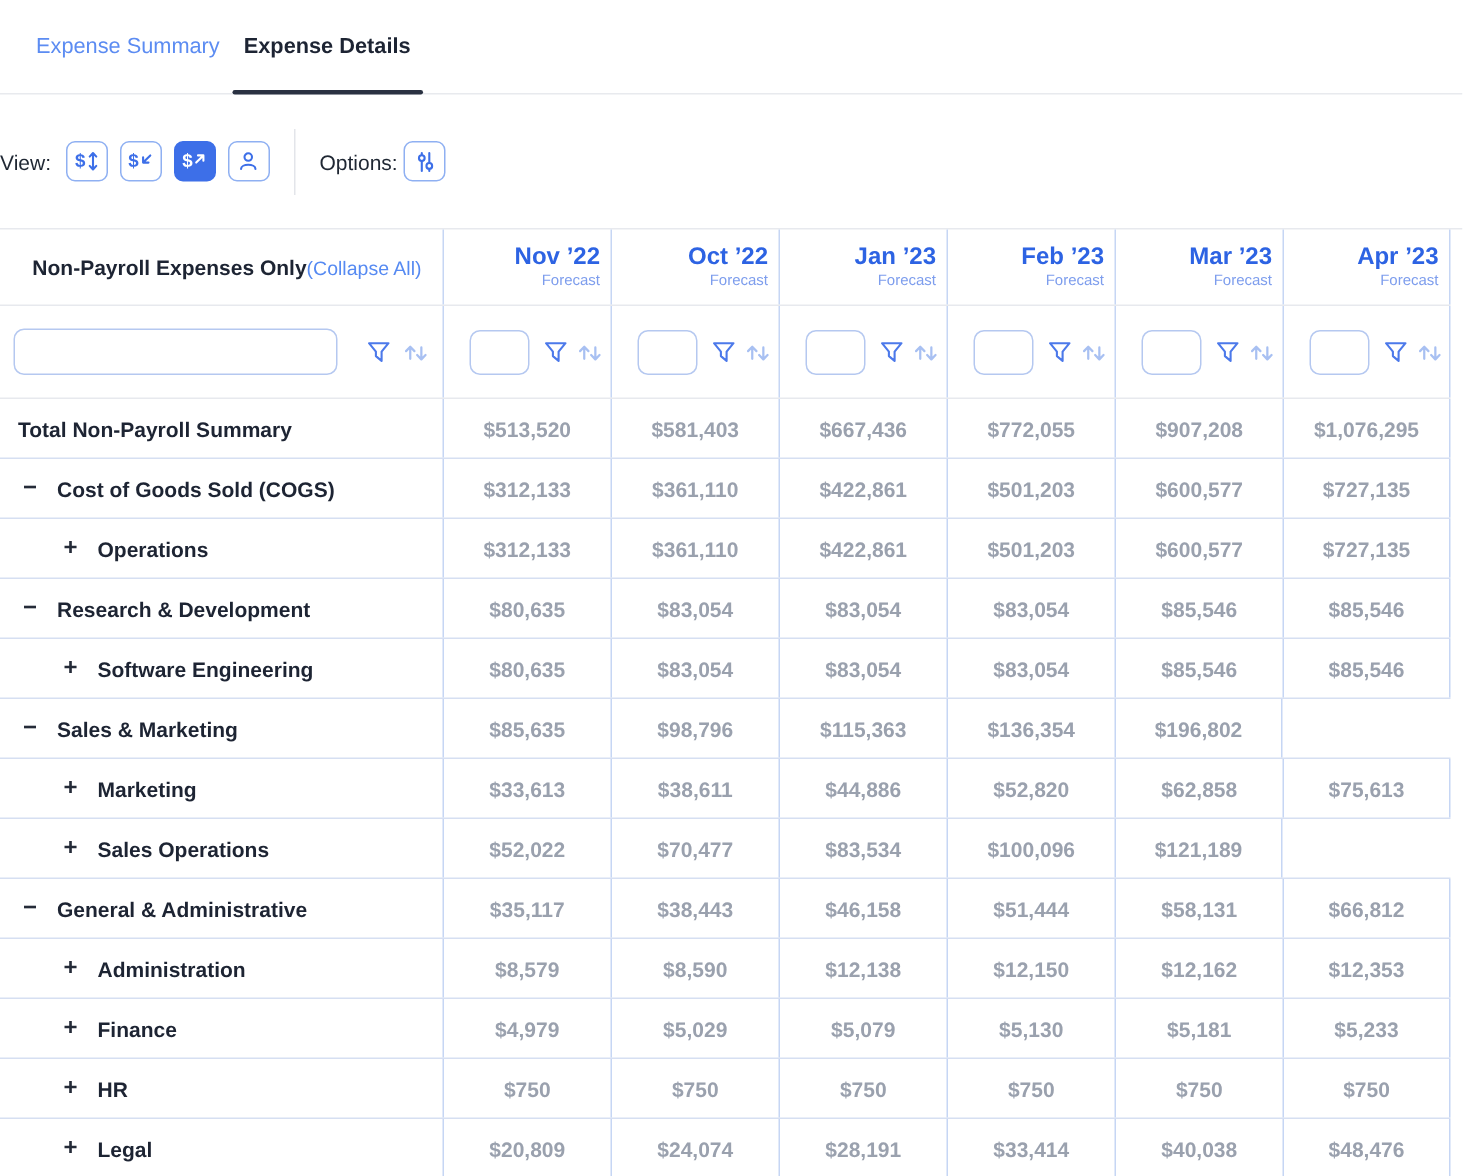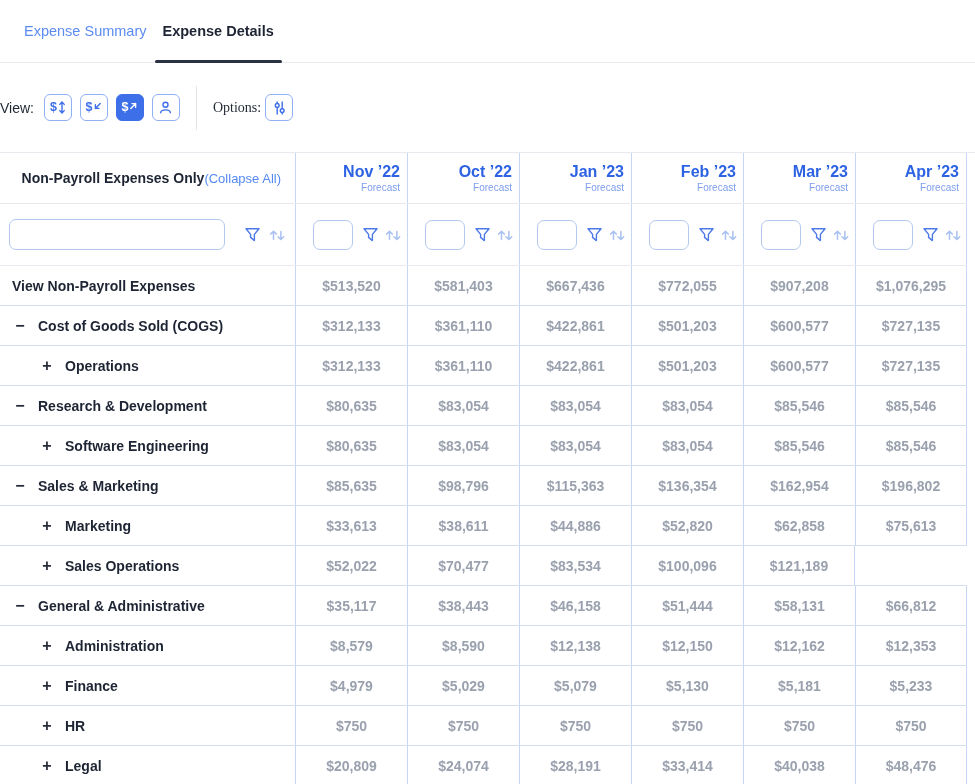--- a/index.html
+++ b/index.html
@@ -18,21 +18,21 @@
   
   .toolbar { height: 89px; display: flex; align-items: center; }
   .tb-label { font-size: 14px; color: #1f2733; margin-right: 10px; }
   .view-btn { width: 28px; height: 27px; border: 1px solid #8fb0f2; border-radius: 6px;
     background: #ffffff; color: #3d6fe8; display: flex; align-items: center; justify-content: center;
     margin-right: 8px; cursor: pointer; padding: 0; }
   .view-btn.active { background: #3d6fe8; border-color: #3d6fe8; color: #ffffff; }
   .dollar-wrap { display: flex; align-items: center; gap: 1px; }
   .dollar-glyph { font-size: 12.5px; font-weight: 700; line-height: 1; }
   .tb-divider { width: 1px; height: 44px; background: #e3e5ea; margin: 0 16px 0 8px; }
-  .options-label { margin-right: 4px; font-family: Liberation Serif, serif; }
+  .options-label { margin-right: 4px; }
 
   
   .table { width: 975px; border-top: 1px solid #e7e9ee; }
   .row { display: grid; grid-template-columns: 295px repeat(6, 112px); width: 967px; }
   .cell { min-width: 0; }
   .month-cell, .filter-cell.col-filter, .value-cell { border-left: 1px solid #c6d6f4; }
   .last-col { border-right: 1px solid #c6d6f4; }
 
   .header-row { height: 51px; border-bottom: 1px solid #e7e9ee; }
   .corner-cell { display: flex; align-items: center; justify-content: flex-end;
@@ -235,21 +235,21 @@
       <path d="M5.5 12.2 V4.4 M2.7 7.1 L5.5 4.2 L8.3 7.1" fill="none" stroke="#a8c0f2" stroke-width="1.5" stroke-linecap="round" stroke-linejoin="round"></path>
       <path d="M12.9 4.6 V12.4 M10.1 9.7 L12.9 12.6 L15.7 9.7" fill="none" stroke="#a8c0f2" stroke-width="1.5" stroke-linecap="round" stroke-linejoin="round"></path>
     </svg>
   </div>
       </div>
 
     <div id="data-rows">
         <div class="row data-row level-0">
     <div class="cell label-cell">
 
-      <span class="row-label">View Non-Payroll Expenses</span>
+      <span class="row-label">Total Non-Payroll Summary</span>
     </div>
   <div class="cell value-cell">
             <span>$513,520</span>
           </div>
           <div class="cell value-cell">
             <span>$581,403</span>
           </div>
           <div class="cell value-cell">
             <span>$667,436</span>
           </div>
@@ -369,23 +369,20 @@
           </div>
           <div class="cell value-cell">
             <span>$98,796</span>
           </div>
           <div class="cell value-cell">
             <span>$115,363</span>
           </div>
           <div class="cell value-cell">
             <span>$136,354</span>
           </div>
-          <div class="cell value-cell">
-            <span>$162,954</span>
-          </div>
           <div class="cell value-cell last-col">
             <span>$196,802</span>
           </div>
         </div>
         <div class="row data-row level-2">
     <div class="cell label-cell">
       <span class="toggle">+</span>
       <span class="row-label">Marketing</span>
     </div>
   <div class="cell value-cell">

